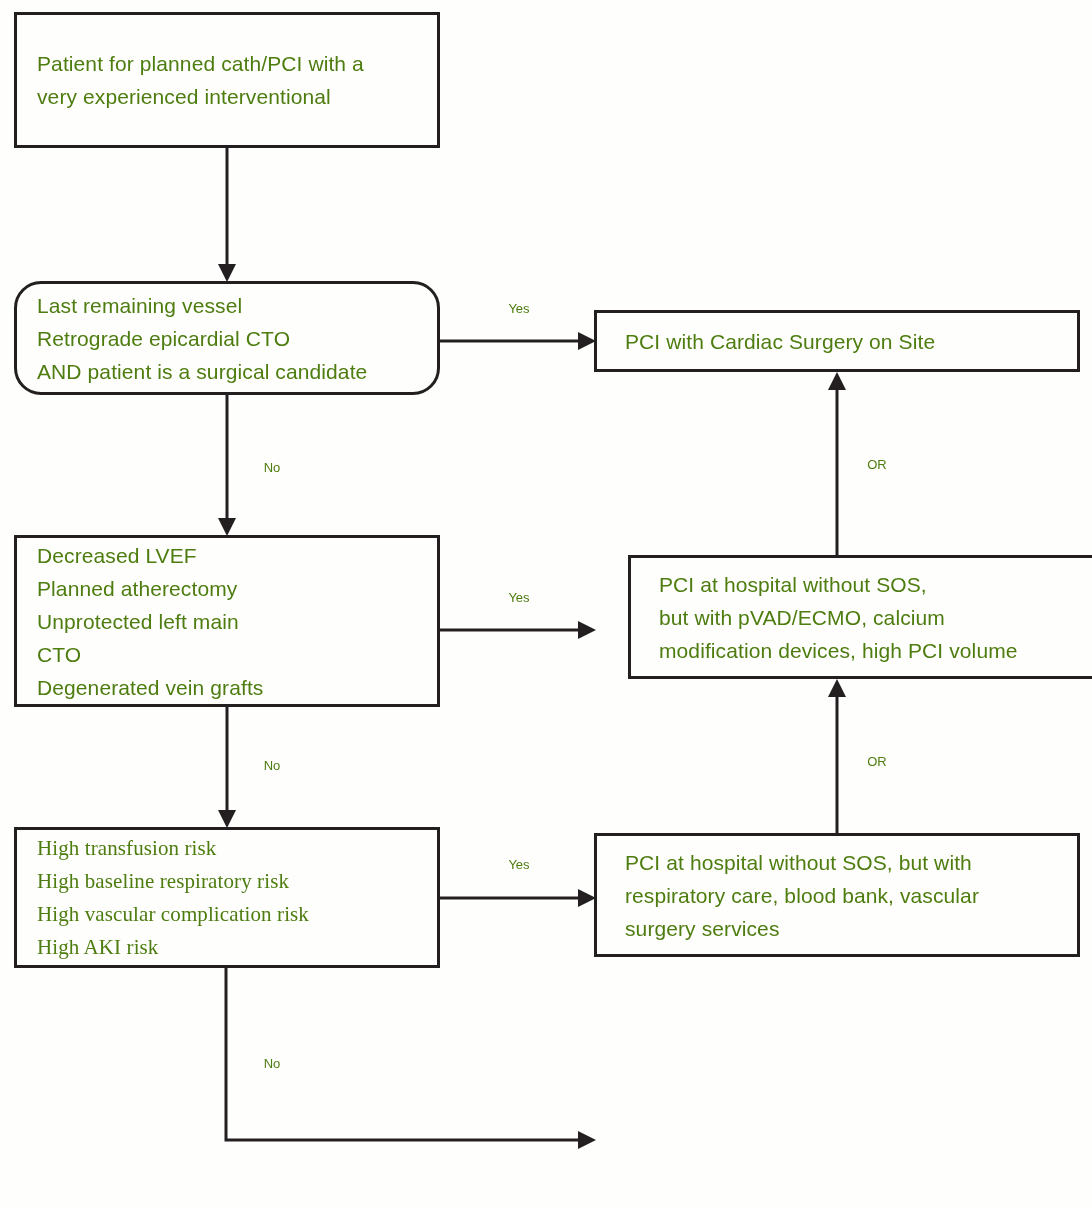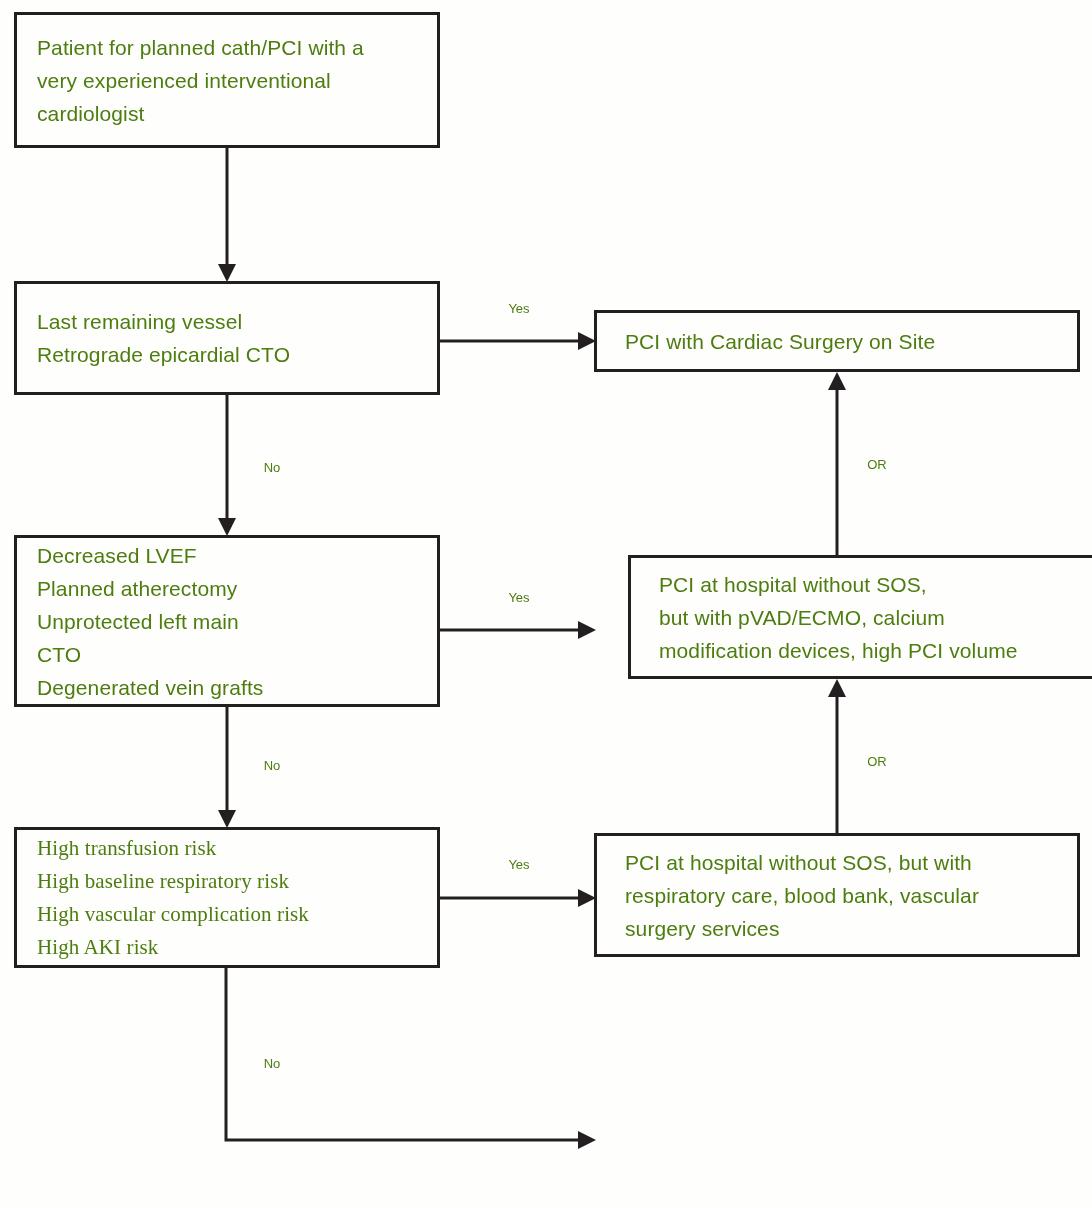--- a/index.html
+++ b/index.html
@@ -94,26 +94,26 @@
 
     <g>
       <line x1="837" y1="833" x2="837" y2="693" stroke="#231f20" stroke-width="3"></line>
       <polygon points="837,679 828,697 846,697" fill="#231f20"></polygon>
     </g>
   </svg>
 
   <div class="box left-col" style="left:14px; top:12px; width:426px; height:136px;">
     <div>Patient for planned cath/PCI with a</div>
     <div>very experienced interventional</div>
-    <div>cardiologist</div>
   </div>
 
-  <div class="box left-col" style="left:14px; top:281px; width:426px; height:114px;">
+  <div class="box left-col" style="left:14px; top:281px; width:426px; height:114px;border-radius:27px;">
     <div>Last remaining vessel</div>
     <div>Retrograde epicardial CTO</div>
+    <div>AND patient is a surgical candidate</div>
   </div>
 
   <div class="box left-col" style="left:14px; top:535px; width:426px; height:172px;">
     <div>Decreased LVEF</div>
     <div>Planned atherectomy</div>
     <div>Unprotected left main</div>
     <div>CTO</div>
     <div>Degenerated vein grafts</div>
   </div>
 

